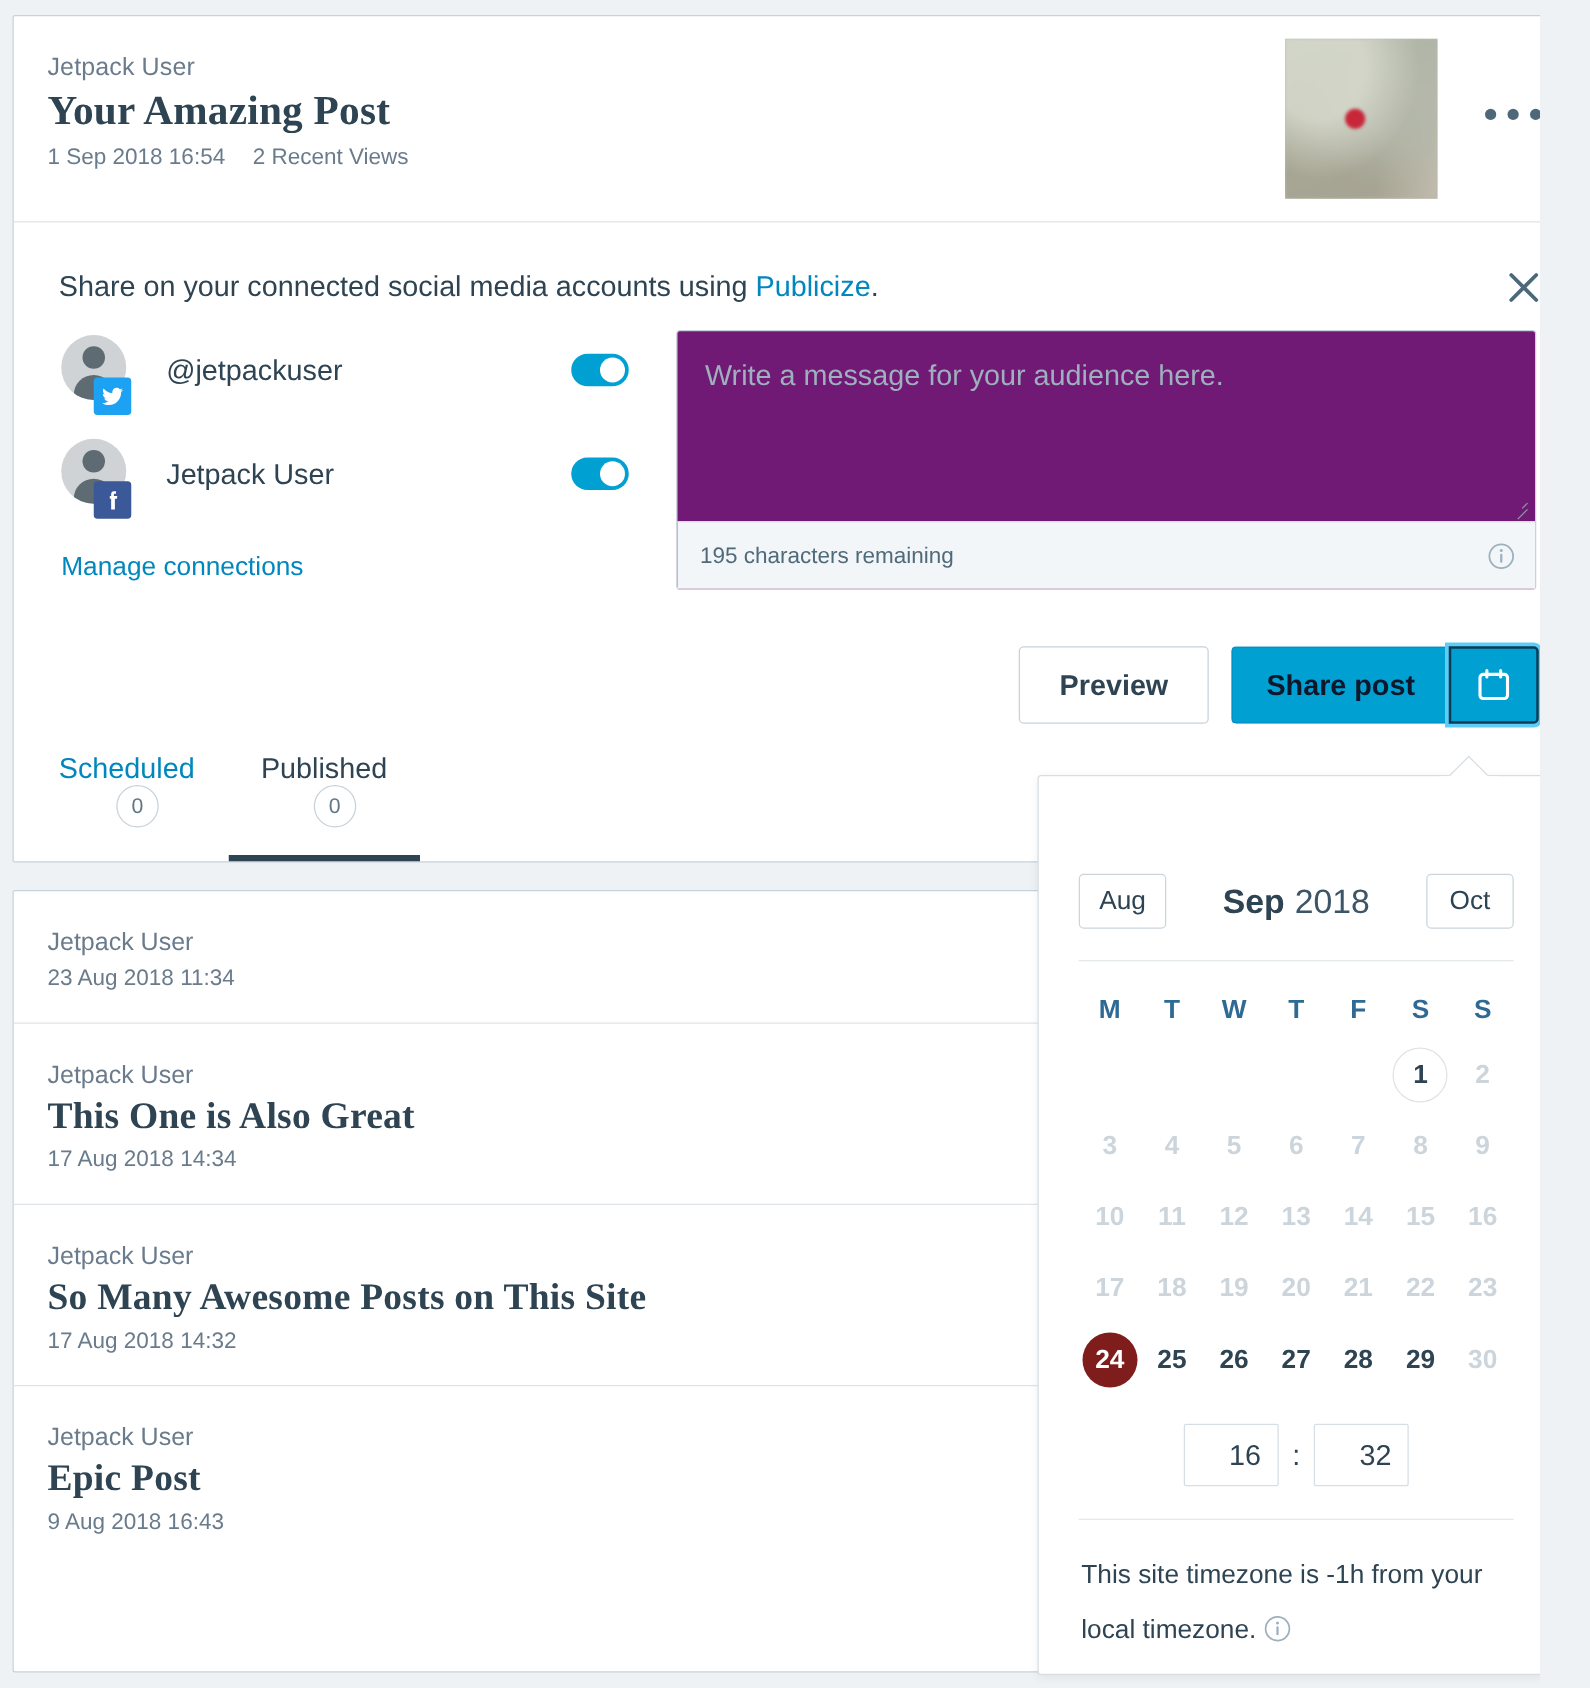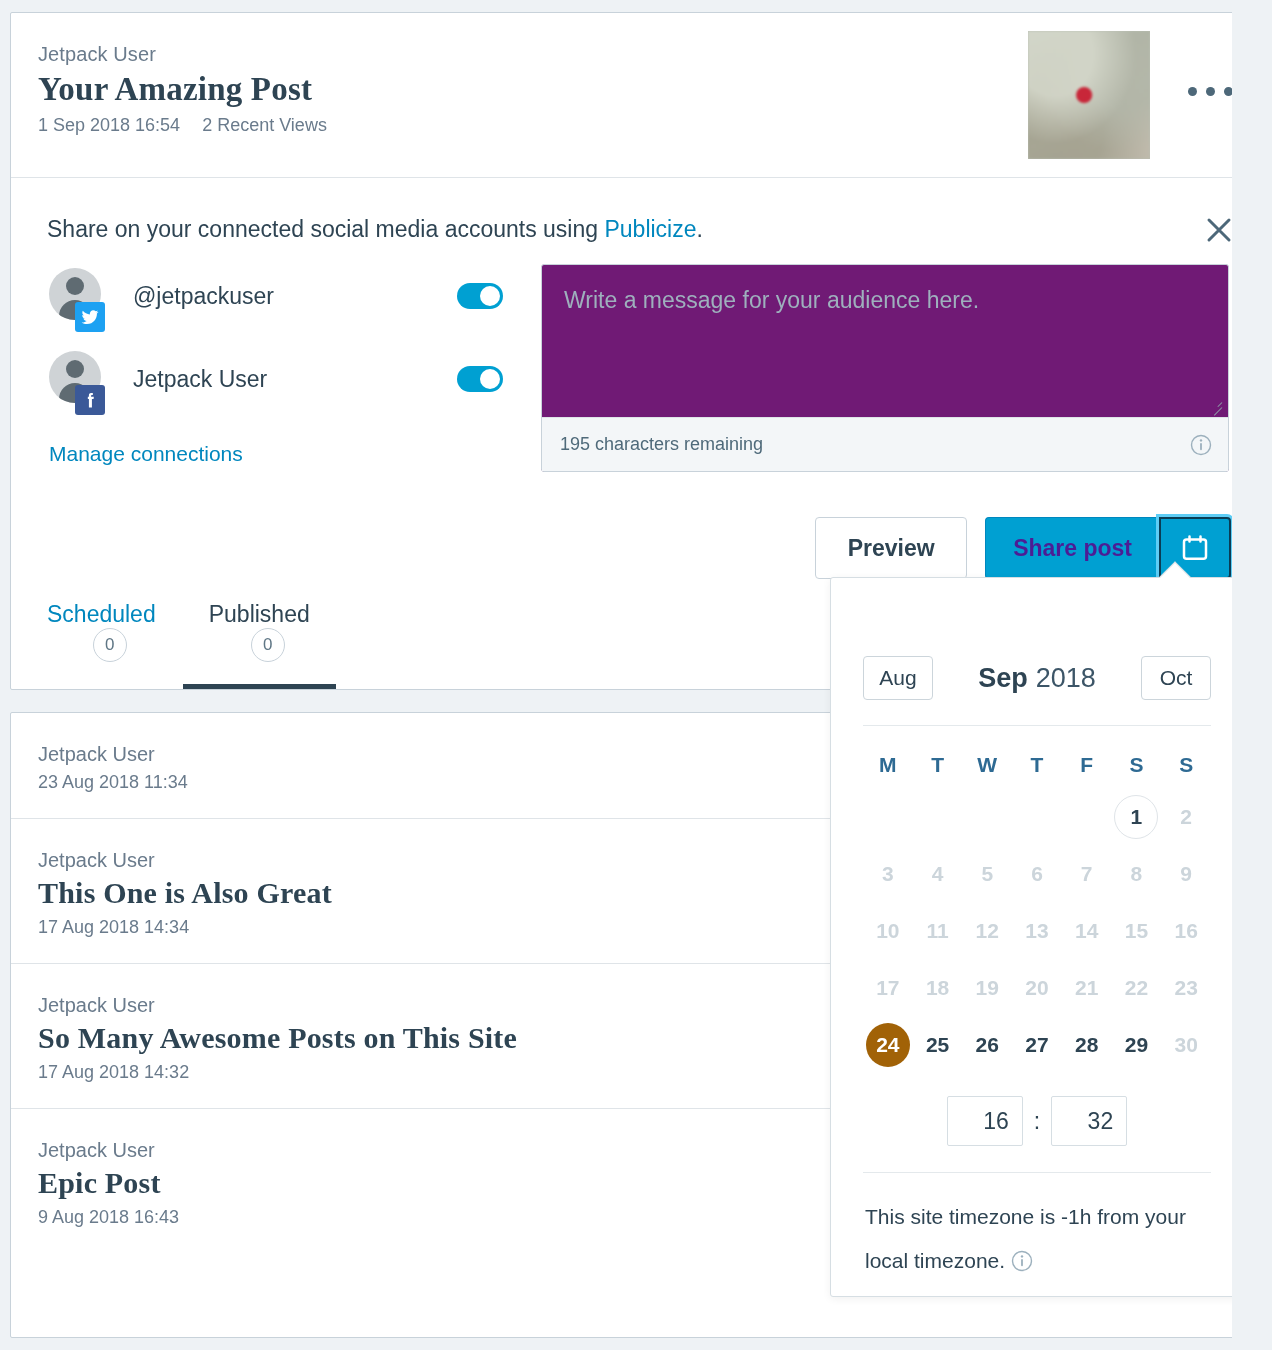--- a/index.html
+++ b/index.html
@@ -233,21 +233,21 @@
   }
   .share-group { display: flex; margin-left: 18px; }
   .btn-share {
     height: 62px;
     padding: 0 27px;
     background: #00a0d2;
     border: 1px solid #0087be;
     border-right: none;
     border-radius: 4px 0 0 4px;
     font-size: 23px; font-weight: bold;
-    color: #4c1d95;
+    color: #0f172a;
     cursor: pointer;
     display: flex; align-items: center;
     font-family: "Liberation Sans", sans-serif;
   }
   .btn-calendar {
     width: 72px; height: 62px;
     background: #00a0d2;
     border: 2px solid #0a3d55;
     border-radius: 0 4px 4px 0;
     box-shadow: 0 0 0 3px #5ecdf5;
@@ -317,21 +317,21 @@
     color: #2e4453;
     line-height: 38px;
     margin-top: 1px;
     letter-spacing: .2px;
   }
   .li-date { font-size: 18px; color: #6a7b8c; line-height: 24px; margin-top: 3px; }
 
   
   .cal-popup {
     position: absolute;
-    left: 830px; top: 577px;
+    left: 830px; top: 620px;
     width: 414px; height: 720px;
     background: #fff;
     border: 1px solid #d6dee3;
     border-radius: 3px;
     box-shadow: 0 2px 8px rgba(0,0,0,.06);
     z-index: 5;
   }
   .cal-caret, .cal-caret-b {
     position: absolute;
     left: 333px; top: -12px;
@@ -388,21 +388,21 @@
     color: #2e4453;
     cursor: pointer;
   }
   .day.empty { cursor: default; }
   .day.disabled { color: #ccd5db; cursor: default; }
   .day .pill {
     width: 44px; height: 44px; border-radius: 50%;
     display: flex; align-items: center; justify-content: center;
   }
   .day.today .pill { border: 1px solid #dfe4e8; }
-  .day.selected .pill { background: #a16207; color: #fff; }
+  .day.selected .pill { background: #7f1d1d; color: #fff; }
 
   .time-row {
     display: flex; align-items: center; justify-content: center;
     margin-top: 26px;
   }
   .time-field {
     width: 76px; height: 50px;
     border: 1px solid #d6dee3;
     border-radius: 2px;
     display: flex; align-items: center; justify-content: flex-end;

